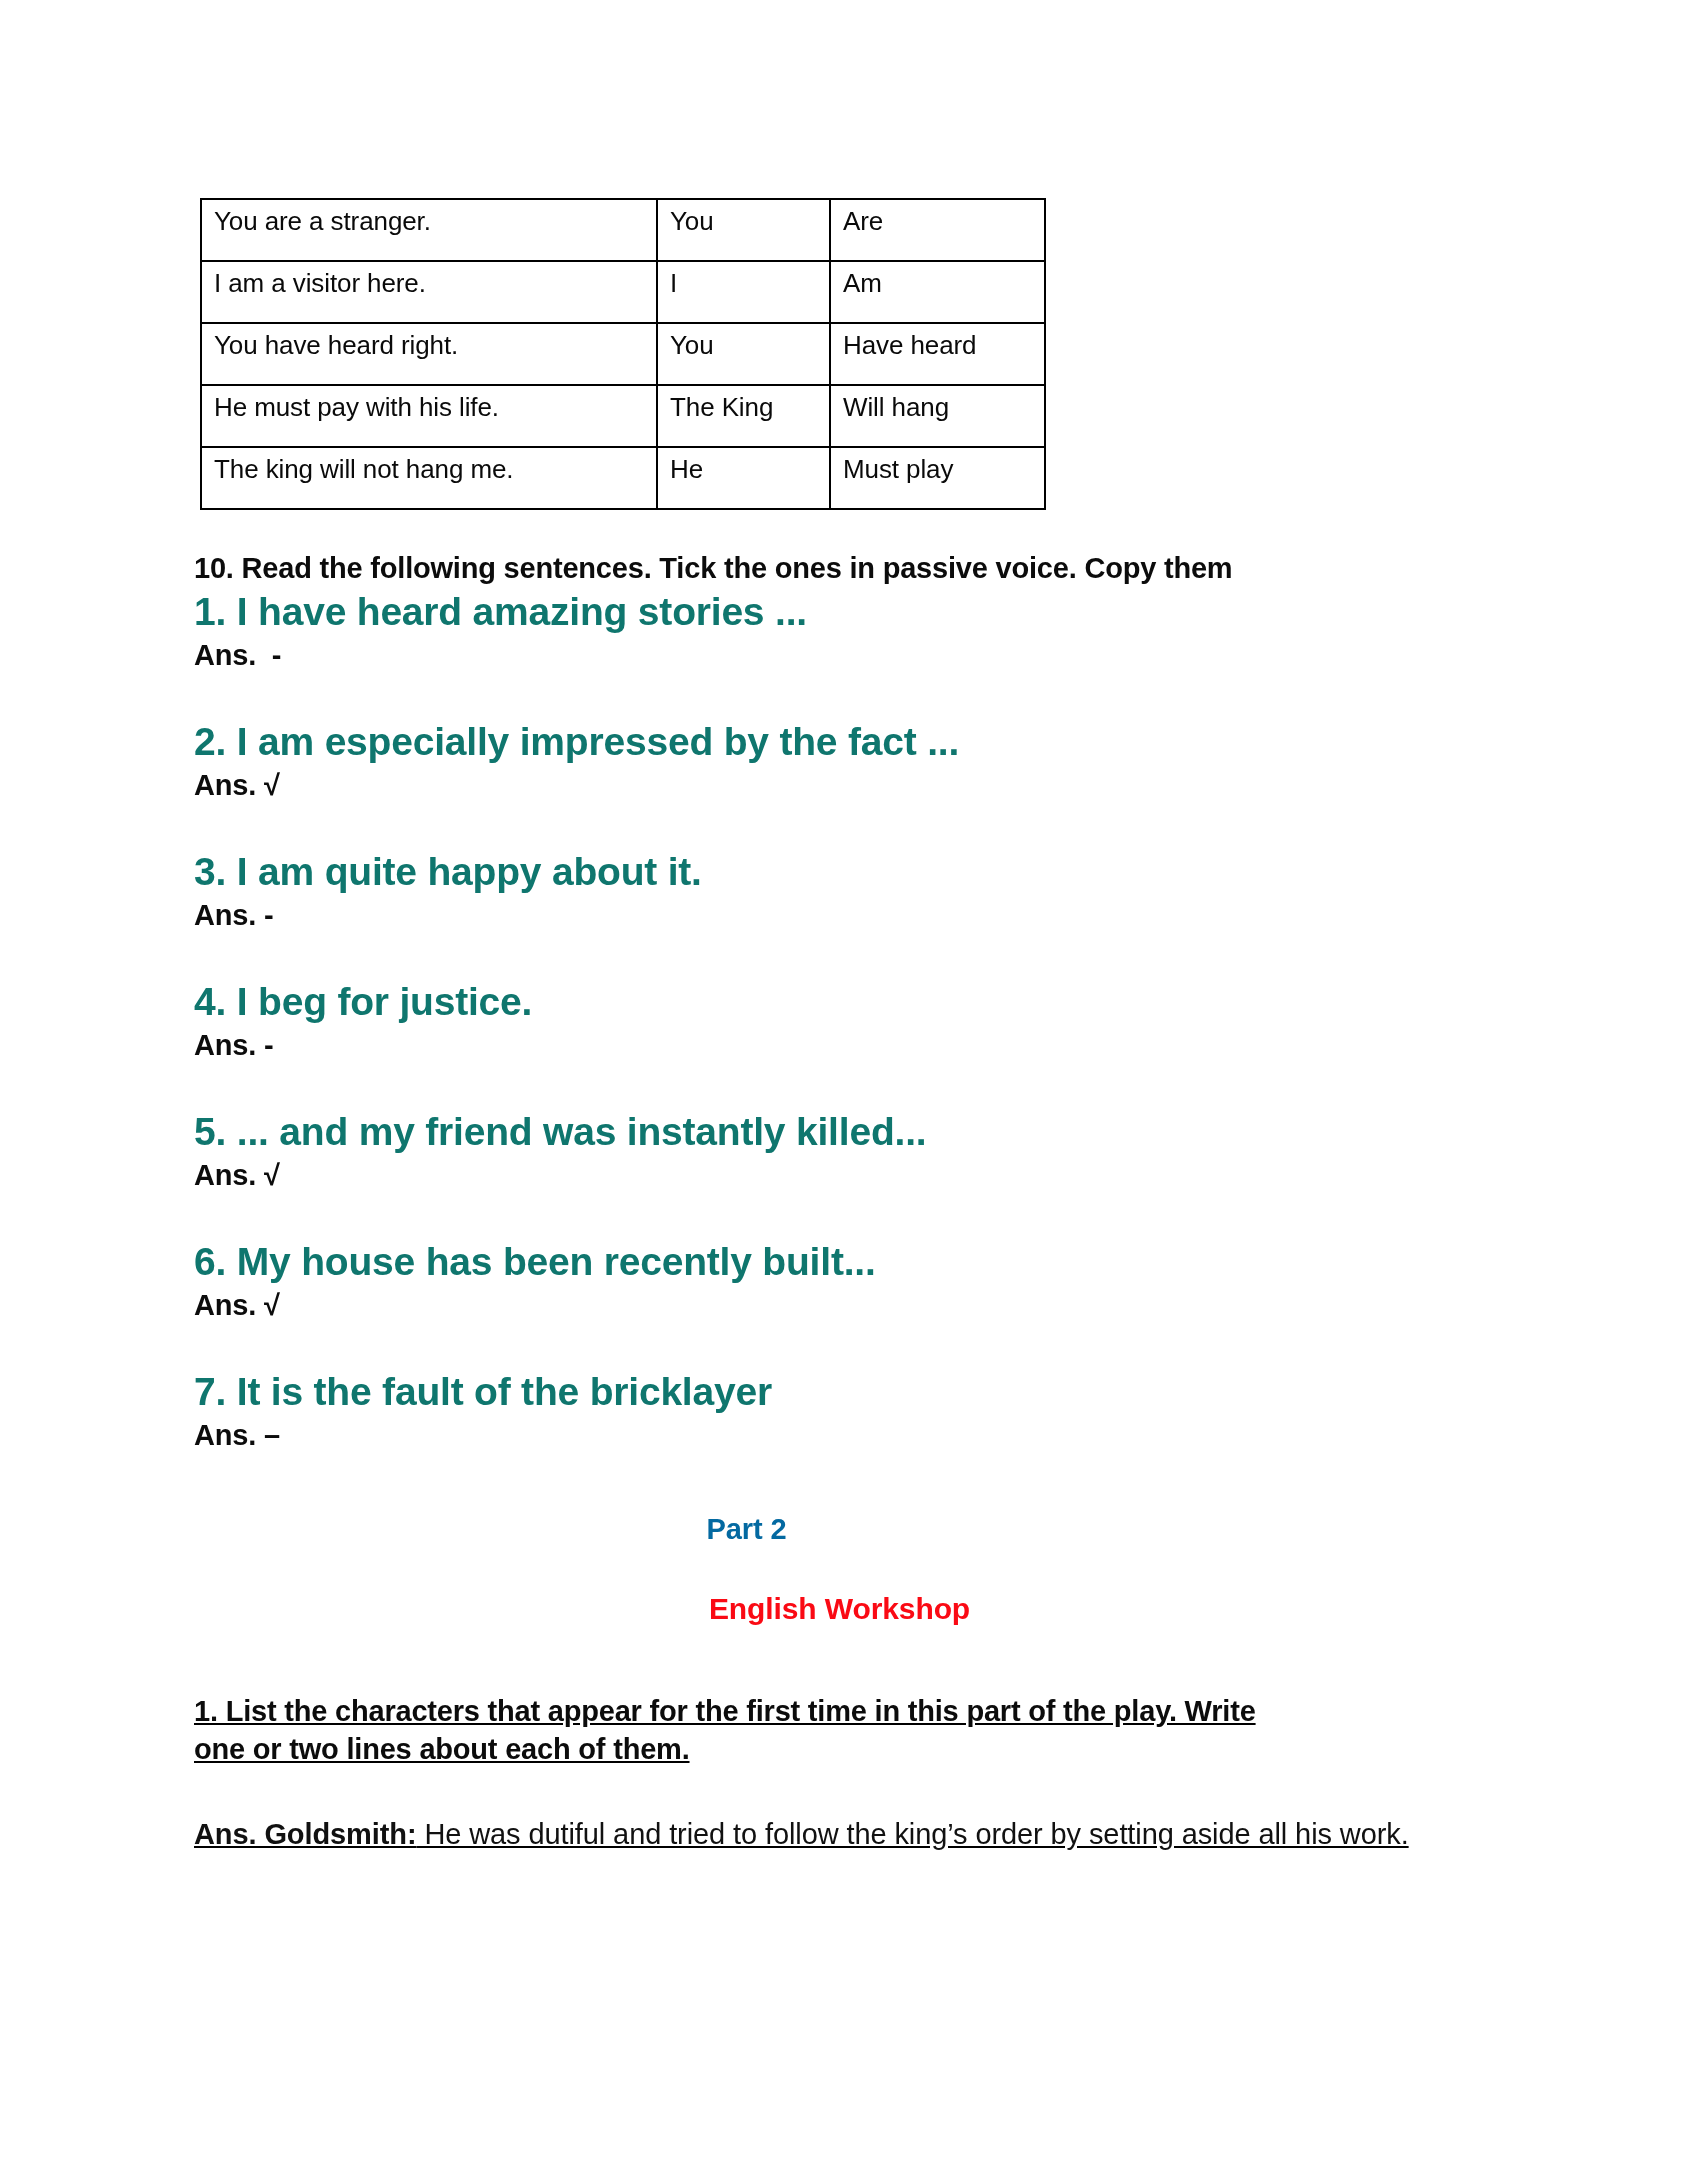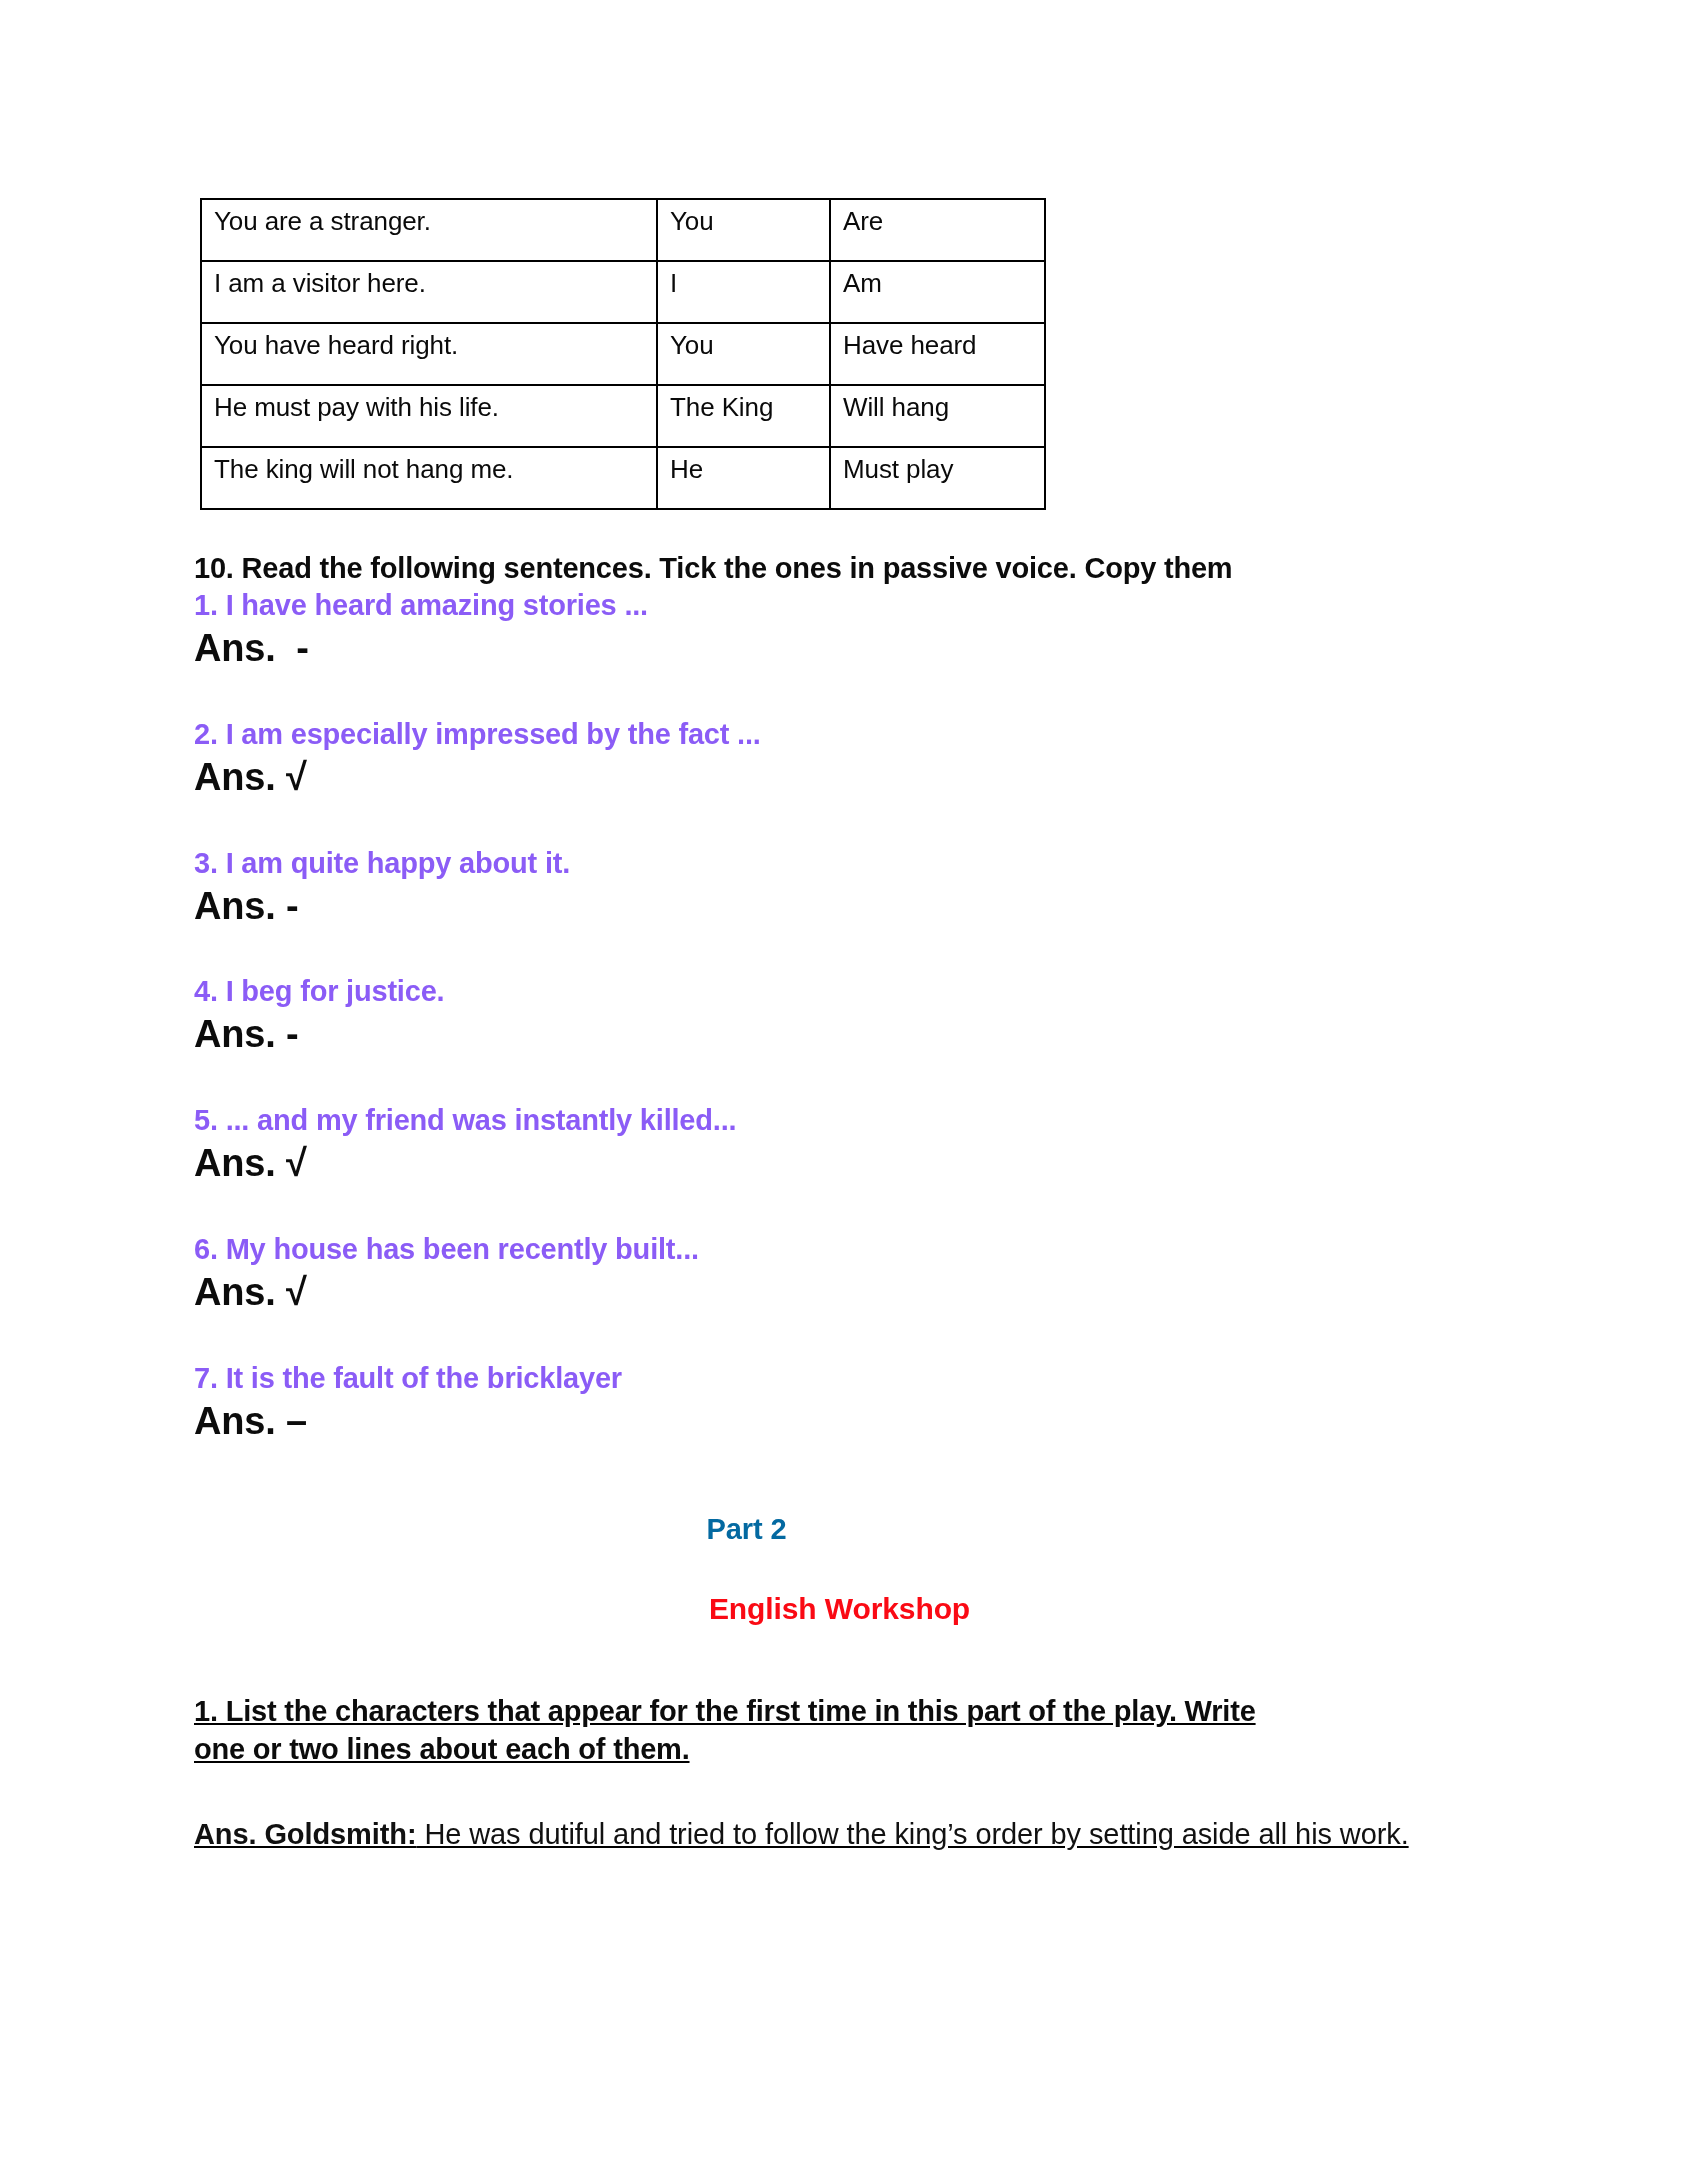--- a/index.html
+++ b/index.html
@@ -61,31 +61,31 @@
   .q-head {
     font-size: 29px;
     font-weight: 700;
     line-height: 1.28;
     letter-spacing: -0.2px;
     margin: 0;
     color: #0c0c0c;
   }
 
   .item-line {
-    font-size: 29px;
+    font-size: 39px;
     font-weight: 700;
     line-height: 1.28;
     letter-spacing: -0.2px;
     margin: 0;
-    color: #8b5cf6;
+    color: #0f766e;
     white-space: pre;
   }
 
   .ans-line {
-    font-size: 38px;
+    font-size: 29px;
     font-weight: 700;
     line-height: 1.28;
     letter-spacing: -0.2px;
     margin: 0;
     color: #0c0c0c;
     white-space: pre;
   }
 
   .gap {
     height: 43px;

